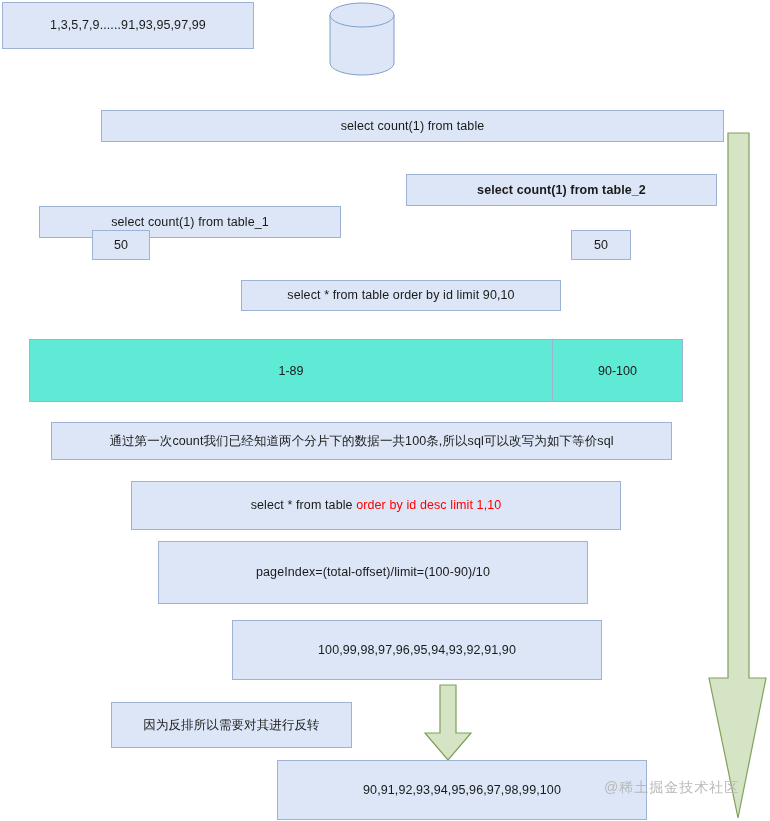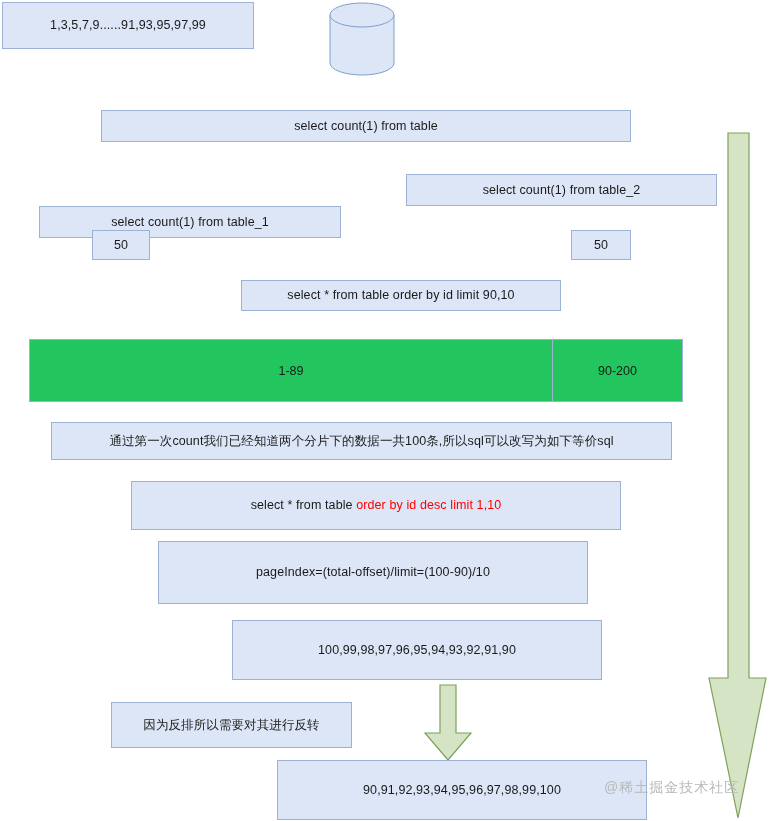--- a/index.html
+++ b/index.html
@@ -33,21 +33,21 @@
     letter-spacing: 0.1px;
     padding: 2px 20px;
   }
   .box.cn {
     font-size: 12.5px;
   }
   .split-row {
     position: absolute;
     box-sizing: border-box;
     display: flex;
-    background: #22c55e;
+    background: #5eead4;
     border: 1px solid #9db2d4;
   }
   .split-cell {
     box-sizing: border-box;
     display: flex;
     align-items: center;
     justify-content: center;
     font-size: 12.5px;
     color: #1a1a1a;
   }
@@ -88,50 +88,50 @@
   </div>
 
   <div class="cylinder" style="left:329px; top:2px; width:66px; height:74px;">
     <svg width="66" height="74" viewBox="0 0 66 74" xmlns="http://www.w3.org/2000/svg" aria-hidden="true">
       <path d="M1,13 L1,61 A32,12 0 0 0 65,61 L65,13 Z" fill="#dce6f7" stroke="#7f9fc9" stroke-width="1"></path>
       <ellipse cx="33" cy="13" rx="32" ry="12" fill="#dce6f7" stroke="#7f9fc9" stroke-width="1"></ellipse>
     </svg>
   </div>
 
 
-  <div class="box" style="left:101px; top:110px; width:530px; height:32px;">
+  <div class="box" style="left:101px; top:110px; width:623px; height:32px;">
     <span>select count(1) from table</span>
   </div>
 
   <div class="box" style="left:39px; top:172px; width:302px; height:32px;margin-top:34px;">
     <span>select count(1) from table_1</span>
   </div>
 
-  <div class="box" style="left:406px; top:174px; width:311px; height:32px;">
+  <div class="box" style="left:406px; top:174px; width:311px; height:32px;font-weight:bold;">
     <span>select count(1) from table_2</span>
   </div>
 
   <div class="box" style="left:92px; top:230px; width:58px; height:30px;">
     <span>50</span>
   </div>
 
   <div class="box" style="left:571px; top:230px; width:60px; height:30px;">
     <span>50</span>
   </div>
 
   <div class="box" style="left:241px; top:280px; width:320px; height:31px;">
     <span>select * from table order by id limit 90,10</span>
   </div>
 
   <div class="split-row" style="left:29px; top:339px; width:654px; height:63px;">
     <div class="split-cell left">
       <span>1-89</span>
     </div>
     <div class="split-cell right">
-      <span>90-200</span>
+      <span>90-100</span>
     </div>
   </div>
 
   <div class="box cn" style="left:51px; top:422px; width:621px; height:38px;text-align:center;">
     <span>通过第一次count我们已经知道两个分片下的数据一共100条,所以sql可以改写为如下等价sql</span>
   </div>
 
   <div class="box" style="left:131px; top:481px; width:490px; height:49px;">
     <span>
       <span>select * from table </span><span class="red">order by id desc limit 1,10</span>

